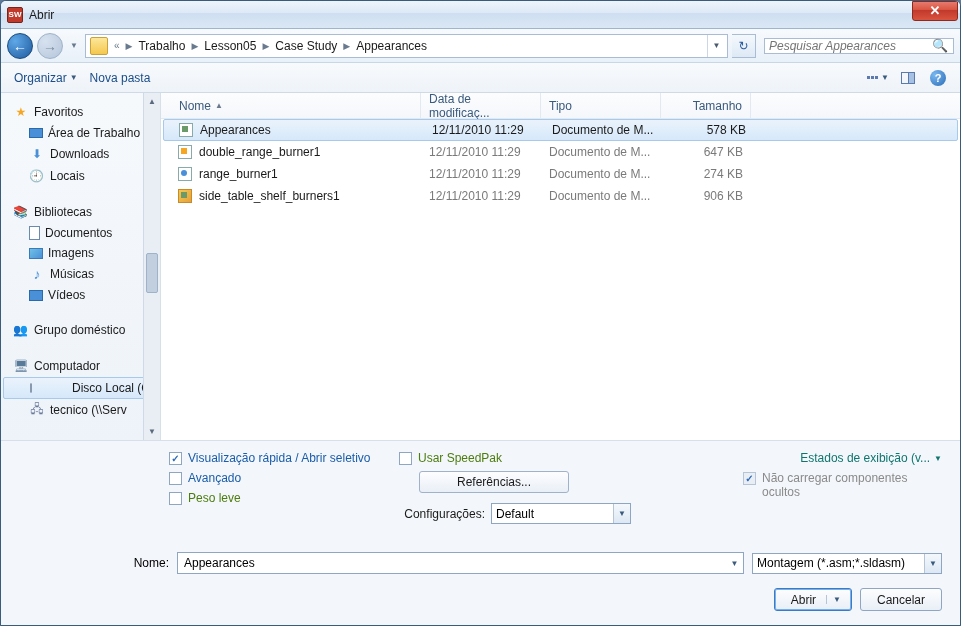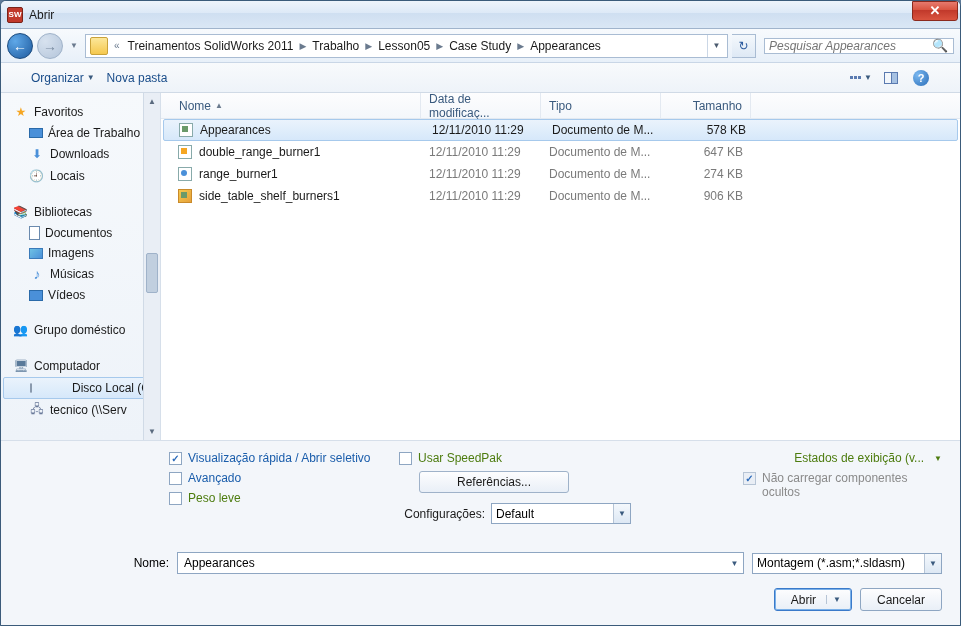--- a/index.html
+++ b/index.html
@@ -27,21 +27,21 @@
 .bc-sep-start { color: #6a7a8e; padding: 0 4px; font-size: 10px; }
 .bc-item { padding: 0 4px; color: #1a1a1a; height: 22px; display: flex; align-items: center; white-space: nowrap; }
 .bc-sep { color: #6a7a8e; font-size: 9px; padding: 0 2px; }
 .bc-dropdown { width: 18px; height: 22px; border-left: 1px solid #cbd7e6; display: flex; align-items: center; justify-content: center; color: #4a5a6e; font-size: 8px; }
 .refresh-btn { width: 24px; height: 24px; border: 1px solid #a9bcd3; border-left: none; background: linear-gradient(to bottom,#f4f8fc,#dee9f5); display: flex; align-items: center; justify-content: center; color: #2a5a9e; }
 .search-box { width: 190px; height: 16px; border: 1px solid #a9bcd3; background: #fff; display: flex; align-items: center; padding: 0 4px; margin-left: 4px; }
 .search-box input { border: none; outline: none; flex: 1; font-style: italic; color: #6a7a8e; background: transparent; }
 .search-icon { color: #2a5a9e; font-size: 13px; }
 
 
-.toolbar { height: 30px; background: linear-gradient(to bottom, #f8fafc 0%, #eef3f9 100%); border-bottom: 1px solid #d0dae6; display: flex; align-items: center; padding: 0 24px; }
+.toolbar { height: 30px; background: linear-gradient(to bottom, #f8fafc 0%, #eef3f9 100%); border-bottom: 1px solid #d0dae6; display: flex; align-items: center; padding: 0 7px; }
 .tb-item { padding: 4px 6px; color: #1a4d8a; display: flex; align-items: center; gap: 3px; }
 .tb-caret { font-size: 8px; color: #3a5a7e; }
 .tb-spacer { flex: 1; }
 .tb-icon-btn { width: 28px; height: 22px; display: flex; align-items: center; justify-content: center; border: 1px solid transparent; border-radius: 2px; margin: 0 1px; }
 .view-icon { display: flex; gap: 1px; }
 .view-icon span { width: 3px; height: 3px; background: #5a7ab0; }
 .preview-icon { width: 14px; height: 12px; border: 1px solid #5a7ab0; position: relative; }
 .preview-icon::after { content: ""; position: absolute; right: 0; top: 0; bottom: 0; width: 5px; background: #a6c1e2; border-left: 1px solid #5a7ab0; }
 .help-icon { width: 16px; height: 16px; border-radius: 50%; background: radial-gradient(circle at 30% 30%, #7ab8f0, #2a6db8); color: #fff; display: flex; align-items: center; justify-content: center; font-weight: bold; font-size: 11px; }
 
@@ -111,21 +111,21 @@
 .chk.checked::after { content: "✓"; font-size: 10px; color: #2a6aba; font-weight: bold; }
 .chk.disabled { background: #e9eef5; border-color: #b6c4d5; }
 .chk-label { color: #4d7c0f; }
 .chk-label.link { color: #1a5dab; }
 .chk-label.disabled { color: #8a8a8a; }
 .btn-ref { width: 150px; height: 22px; border: 1px solid #9fb2c9; background: linear-gradient(to bottom,#fdfdfe,#e9eff7); border-radius: 3px; color: #1a1a1a; display: flex; align-items: center; justify-content: center; margin-left: 20px; }
 .cfg-line { display: flex; align-items: center; gap: 6px; margin-top: 4px; }
 .cfg-label { color: #1a1a1a; text-align: right; width: 86px; }
 .combo { height: 21px; border: 1px solid #8ea6c2; background: #fff; display: flex; align-items: center; padding: 0 4px; position: relative; }
 .combo .combo-arrow { position: absolute; right: 0; top: 0; bottom: 0; width: 17px; border-left: 1px solid #b6c4d5; background: linear-gradient(to bottom,#f4f8fc,#dde8f4); display: flex; align-items: center; justify-content: center; font-size: 8px; color: #3a5a7e; }
-.state-label { color: #4d7c0f; display: flex; align-items: center; gap: 10px; justify-content: center; }
+.state-label { color: #0f766e; display: flex; align-items: center; gap: 4px; justify-content: center; }
 
 
 .fn-row { display: flex; align-items: center; gap: 8px; padding: 14px 18px 6px 18px; background: #f3f6fa; }
 .fn-label { width: 150px; text-align: right; color: #000000; }
 .fn-input { flex: 1; height: 22px; border: 1px solid #8ea6c2; background: #fff; padding: 0 6px; position: relative; }
 .fn-input input { border: none; outline: none; width: calc(100% - 20px); height: 100%; background: transparent; }
 .fn-input .combo-arrow { position: absolute; right: 0; top: 0; bottom: 0; width: 17px; display: flex; align-items: center; justify-content: center; font-size: 8px; color: #3a5a7e; }
 .filter-combo { width: 190px; }
 
 
@@ -152,21 +152,20 @@
     <div class="nav-btn nav-back">
         <span class="nav-arrow">←</span>
       </div>
     <div class="nav-btn nav-fwd">
         <span class="nav-arrow">→</span>
       </div>
     <div class="nav-drop">▼</div>
     <div class="breadcrumb">
       <span class="bc-icon"></span>
       <span class="bc-sep-start">«</span>
-      <span class="bc-item">Treinamentos SolidWorks 2011</span>
         <span class="bc-sep">▶</span>
       <span class="bc-item">Trabalho</span>
         <span class="bc-sep">▶</span>
       <span class="bc-item">Lesson05</span>
         <span class="bc-sep">▶</span>
       <span class="bc-item">Case Study</span>
         <span class="bc-sep">▶</span>
       <span class="bc-item">Appearances</span>
       <div style="flex:1"></div>
       <div class="bc-dropdown">▼</div>

